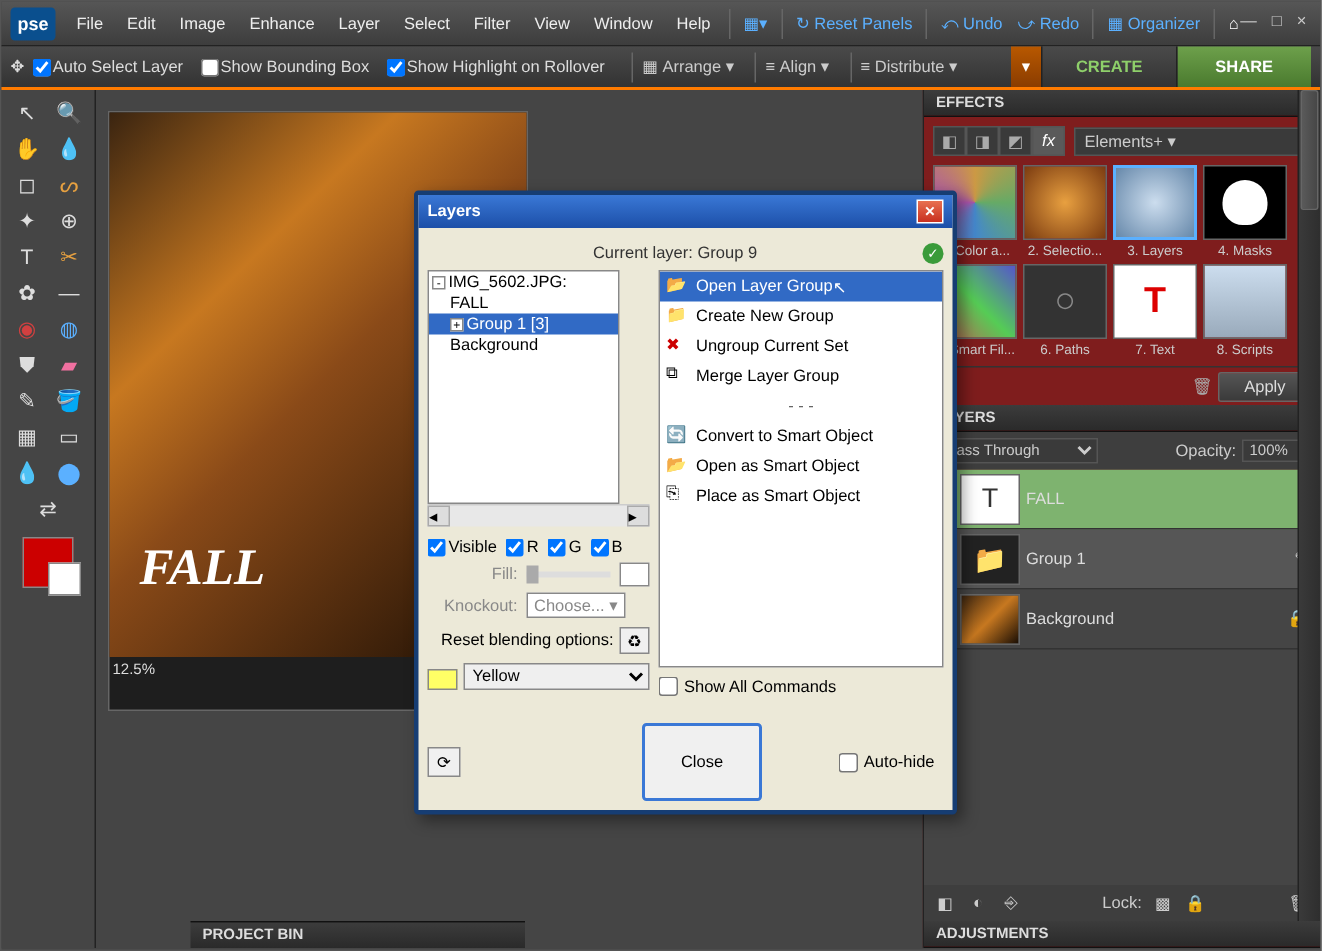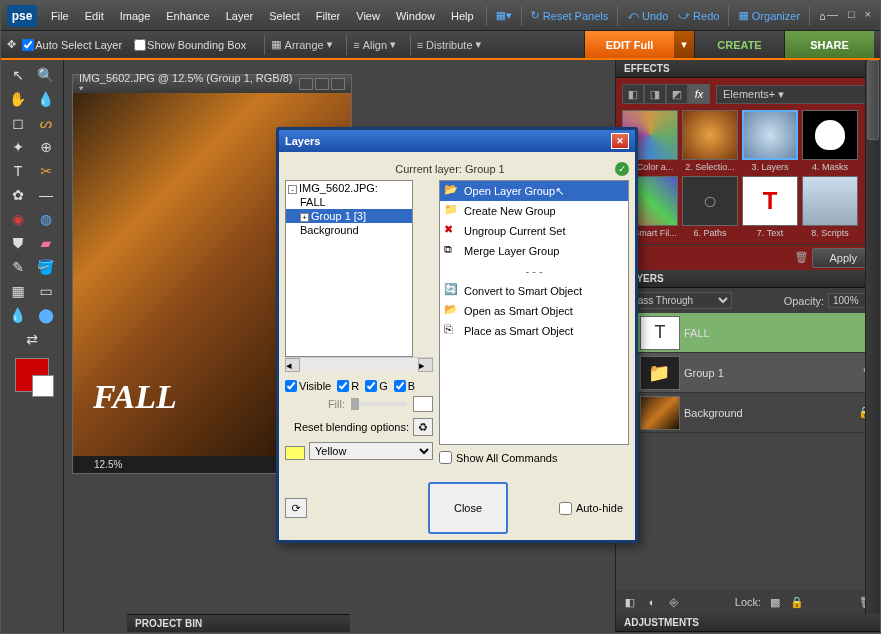--- a/index.html
+++ b/index.html
@@ -27,21 +27,21 @@
 .tool{width:26px;height:22px;display:flex;align-items:center;justify-content:center;color:#ddd;font-size:14px;cursor:pointer;border-radius:2px}
 .cswatch{width:34px;height:34px;border:1px solid #888;margin:8px auto 0;position:relative;background:#c00}
 .cswatch::after{content:"";position:absolute;bottom:-6px;right:-6px;width:20px;height:20px;background:#fff;border:1px solid #888}
 .canvaswrap{flex:1;background:#454545;position:relative;overflow:hidden}
 .docwin{position:absolute;left:8px;top:14px;width:280px;height:400px;background:#1e1e1e;border:1px solid #666}
 .docbar{height:18px;background:linear-gradient(#555,#3a3a3a);color:#ddd;font-size:10px;padding:0 6px;display:flex;align-items:center}
 .docbar span{flex:1}
 .wbtn{width:14px;height:12px;background:#444;border:1px solid #777;margin-left:2px;cursor:pointer}
 .canvas{width:278px;height:363px;background:linear-gradient(135deg,#3a2410 0%,#c77820 30%,#8a4a18 50%,#1a0e04 100%);overflow:hidden;position:relative}
 .canvas .fall{position:absolute;bottom:40px;left:20px;font-family:"Times New Roman",serif;font-style:italic;font-weight:bold;font-size:34px;color:#fff}
-.zoom{height:28px;color:#ddd;padding:0 21px;line-height:18px;font-size:10px}
+.zoom{height:28px;color:#ddd;padding:0 2px;line-height:18px;font-size:10px}
 .projectbin{position:absolute;bottom:0;left:63px;right:265px;height:18px;background:linear-gradient(#3c3c3c,#2a2a2a);color:#ddd;padding:0 8px;line-height:18px;font-weight:bold;font-size:10px;border-top:1px solid #111}
 .panels{width:265px;background:#7f1d1d;border-left:1px solid #222;display:flex;flex-direction:column}
 .phead{height:18px;background:linear-gradient(#3c3c3c,#2a2a2a);color:#ddd;font-weight:bold;font-size:10px;padding:0 8px;line-height:18px;border-bottom:1px solid #111;text-transform:uppercase}
 .effects{padding:6px}
 .efftabs{display:flex;gap:0;margin-bottom:6px;align-items:center}
 .efftab{width:22px;height:20px;background:#3a3a3a;border:1px solid #555;display:flex;align-items:center;justify-content:center;color:#aaa;cursor:pointer}
 .efftab.active{background:#5a5a5a;color:#fff}
 .effdd{flex:1;margin-left:6px;background:#3a3a3a;border:1px solid #555;color:#ccc;padding:2px 6px}
 .effgrid{display:flex;flex-wrap:wrap;gap:4px}
 .effitem{width:56px;text-align:center}
@@ -145,28 +145,31 @@
  <div class="optbar">
   <span style="margin-right:6px">✥</span>
   <label>
         <input type="checkbox" checked="" style="">
         <span>Auto Select Layer</span>
       </label>
   <label>
         <input type="checkbox" style="">
         <span>Show Bounding Box</span>
       </label>
+  <label>
+        <input type="checkbox" checked="" style="">
+        <span>Show Highlight on Rollover</span>
+      </label>
   <div class="optsep"></div>
   <div class="droptool">▦ <span>Arrange</span> ▾</div>
   <div class="optsep"></div>
   <div class="droptool">≡ <span>Align</span> ▾</div>
   <div class="optsep"></div>
   <div class="droptool">≡ <span>Distribute</span> ▾</div>
   <div class="tabbtns">
-   <div class="tabbtn tedit">EDIT Full</div>
    <div class="tarrow">▾</div>
    <div class="tabbtn tcreate">CREATE</div>
    <div class="tabbtn tshare">SHARE</div>
   </div>
  </div>
 
  <div class="workspace">
   <div class="toolbox">
    <div class="trow">
           <div class="tool">↖</div>
@@ -213,26 +216,20 @@
           <div class="tool" style="color:#5bb0ff">⬤</div>
         </div>
    <div class="trow">
           <div class="tool">⇄</div>
         </div>
    <div class="cswatch"></div>
   </div>
 
   <div class="canvaswrap">
    <div class="docwin">
-    <div class="docbar">
-     <span>IMG_5602.JPG @ 12.5% (Group 1, RGB/8) *</span>
-     <div class="wbtn"></div>
-     <div class="wbtn"></div>
-     <div class="wbtn"></div>
-    </div>
     <div class="canvas">
      <div class="fall">FALL</div>
     </div>
     <div class="zoom">12.5%</div>
    </div>
    <div class="projectbin">PROJECT BIN</div>
   </div>
 
   <div class="panels">
    <div class="phead">EFFECTS</div>
@@ -329,21 +326,21 @@
   </div>
  </div>
 
  <div class="dlg">
   <div class="dlgtitle">
    <span>Layers</span>
    <div class="dclose">✕</div>
   </div>
   <div class="dlgbody">
    <div class="curlayer">
-    <span>Current layer: Group 1</span>
+    <span>Current layer: Group 9</span>
     <div class="okmark">✓</div>
    </div>
    <div class="dlgcols">
     <div style="display:flex;flex-direction:column;width:148px">
      <div class="twrap" style="flex:1;display:flex;flex-direction:column">
       <div class="tree" style="flex:1">
        <div class="tnode root"><span class="exp">-</span><span>IMG_5602.JPG:</span></div>
        <div class="tnode"><span>FALL</span></div>
        <div class="tnode sel"><span class="exp" style="background:#fff;color:#000">+</span><span>Group 1 [3]</span></div>
        <div class="tnode"><span>Background</span></div>
@@ -373,20 +370,24 @@
                   <span>B</span>
                 </label>
       </div>
       <div class="optline">
                 <span class="lbl">Fill:</span>
                 <div class="slider">
                   <div class="sth"></div>
                 </div>
                 <div class="sbox"></div>
               </div>
+      <div class="optline">
+                <span class="lbl">Knockout:</span>
+                <div class="sel2"><span>Choose...</span> ▾</div>
+              </div>
       <div class="rbline">
                 <span>Reset blending options:</span>
                 <div class="rbtn">♻</div>
               </div>
       <div class="csel">
                 <div class="sw"></div>
                 <select><option>Yellow</option></select>
               </div>
      </div>
     </div>

